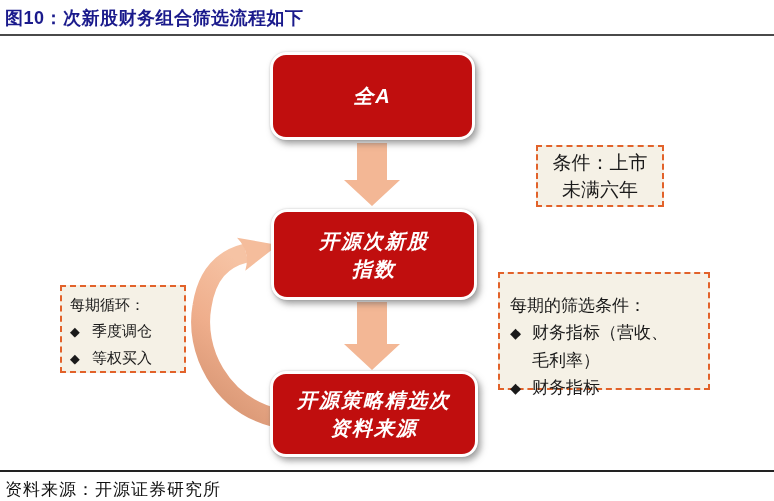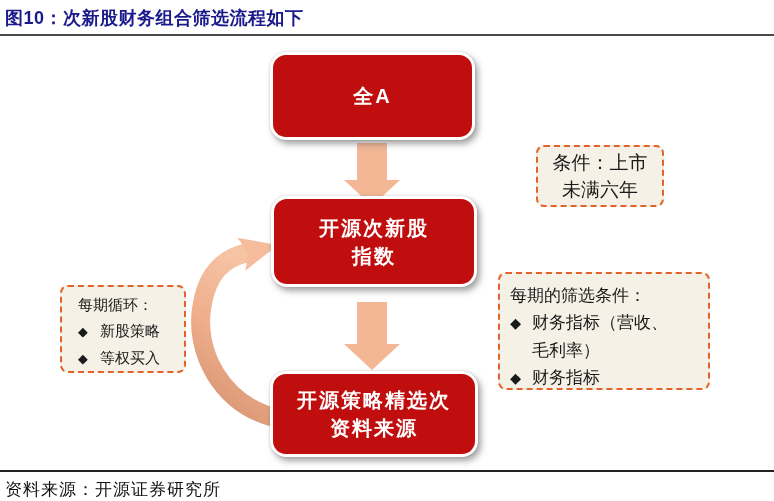--- a/index.html
+++ b/index.html
@@ -13,39 +13,39 @@
   }
   .title-rule{position:absolute;left:0;top:34px;width:774px;height:0;border-top:2px solid #4a4a4a;}
   .bottom-rule{position:absolute;left:0;top:470px;width:774px;height:0;border-top:2px solid #222222;}
   .source-line{position:absolute;left:5px;top:478px;font-size:17px;color:#111111;letter-spacing:1px;}
 
   .flow-box{
     position:absolute;background:#C00E0E;border:3px solid #ffffff;border-radius:16px;
     box-shadow:3px 4px 6px rgba(90,90,90,0.55), 0 0 2px rgba(120,120,120,0.4);
     color:#ffffff;font-weight:bold;font-size:20px;letter-spacing:2px;
     display:flex;flex-direction:column;align-items:center;justify-content:center;
-    line-height:28px;text-align:center;z-index:3;
+    line-height:28px;text-align:center;z-index:3;font-style:italic;
   }
   .box-top{left:270px;top:52px;width:199px;height:82px;}
-  .box-middle{left:271px;top:196px;width:200px;height:85px;}
+  .box-middle{left:271px;top:209px;width:200px;height:85px;}
   .box-bottom{left:270px;top:371px;width:202px;height:80px;}
 
   .down-arrow{position:absolute;z-index:1;}
   .down-arrow-1{left:344px;top:143px;}
   .down-arrow-2{left:344px;top:302px;}
   .loop-arrow{position:absolute;left:190px;top:232px;z-index:1;}
 
   .note{
-    position:absolute;background:#F5F1E6;border:2px dashed #E2622A;border-radius:8px;
+    position:absolute;background:#F5F1E6;border:2px dashed #E2622A;border-radius:0;
     color:#1a1a1a;z-index:2;box-sizing:border-box;font-family:Liberation Serif, serif;
   }
   .note-condition{left:536px;top:145px;width:128px;height:62px;font-size:19px;
     display:flex;flex-direction:column;align-items:center;justify-content:center;line-height:27px;}
-  .note-screening{left:498px;top:272px;width:212px;height:118px;font-size:17px;padding:8px 10px;line-height:27px;}
-  .note-cycle{left:60px;top:285px;width:126px;height:88px;font-size:15px;padding:5px 16px;line-height:26px;}
+  .note-screening{left:498px;top:272px;width:212px;height:118px;font-size:17px;padding:18px 10px;line-height:27px;}
+  .note-cycle{left:60px;top:285px;width:126px;height:88px;font-size:15px;padding:5px 8px;line-height:26px;}
 
   .note-row{display:flex;align-items:baseline;}
   .bullet{display:inline-block;width:22px;flex:0 0 22px;font-size:0.85em;}
   .note-heading{display:block;}
 </style>
 </head>
 <body>
 
 <div class="page">
 
@@ -106,21 +106,21 @@
     <div class="note-row">
       <span class="bullet">◆</span>
       <span>财务指标</span>
     </div>
   </div>
 
   <div class="note note-cycle">
     <span class="note-heading">每期循环：</span>
     <div class="note-row">
       <span class="bullet">◆</span>
-      <span>新股策略</span>
+      <span>季度调仓</span>
     </div>
     <div class="note-row">
       <span class="bullet">◆</span>
       <span>等权买入</span>
     </div>
   </div>
 
   <div class="bottom-rule"></div>
   <div class="source-line">资料来源：开源证券研究所</div>
 

